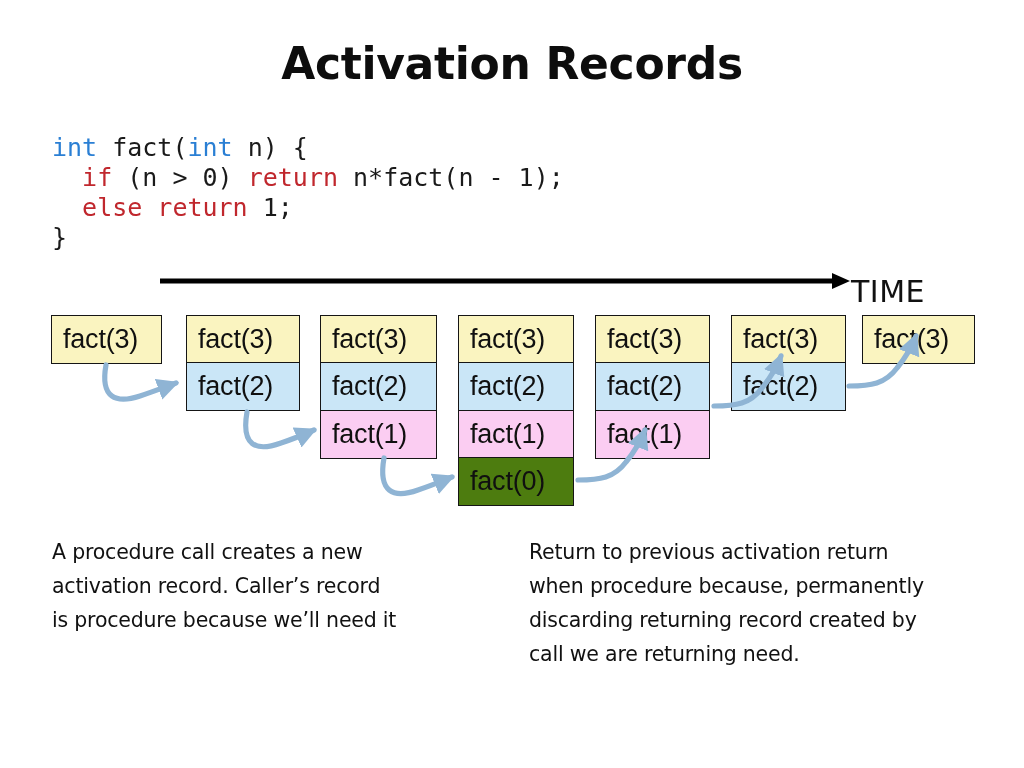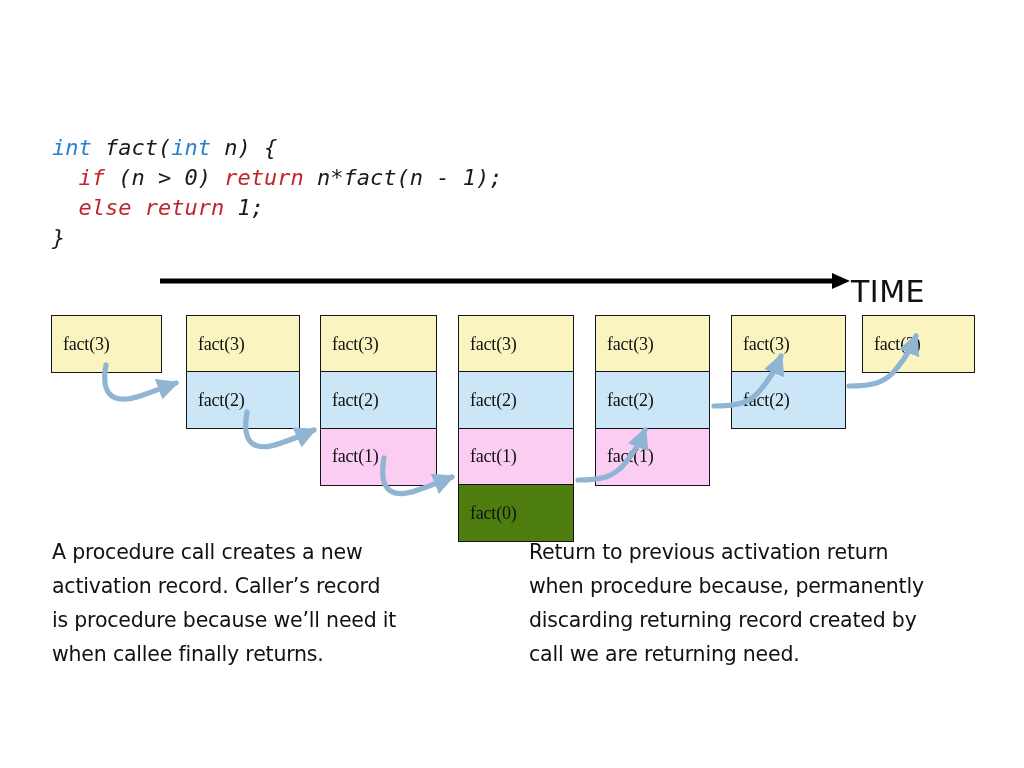--- a/index.html
+++ b/index.html
@@ -30,25 +30,24 @@
     letter-spacing: -0.3px;
     color: #0d0d0d;
   }
 
   
   #code {
     position: absolute;
     left: 52px;
     top: 133px;
     font-family: "DejaVu Sans Mono", monospace;
-    font-size: 22px;
+    font-size: 25px;
     line-height: 30px;
     white-space: pre;
     color: #1a1a1a;
-    font-style: italic;
   }
   #code .kw-blue { color: #2a7fd4; }
   #code .kw-red  { color: #c0272d; }
   #code .plain   { color: #1a1a1a; }
   #code .line { display: block; height: 30px; }
   #code .line.gap { height: 22px; }
 
   
   #timeline {
     position: absolute;
@@ -69,26 +68,26 @@
 
   
   .stack {
     position: absolute;
     box-sizing: border-box;
   }
   .cell {
     box-sizing: border-box;
     border: 1.6px solid #151515;
     margin-top: -1.6px;
-    height: 58px;
+    height: 49px;
     display: flex;
     align-items: center;
     padding-left: 11px;
-    font-family: Liberation Serif, serif;
-    font-size: 18px;
+    font-family: Liberation Sans, sans-serif;
+    font-size: 27px;
     color: #101010;
     letter-spacing: -0.2px;
   }
   .cell:first-child { margin-top: 0; }
 
   
   #arrows {
     position: absolute;
     left: 0; top: 0;
     width: 1024px; height: 768px;
@@ -106,20 +105,21 @@
   }
   #caption-left  { left: 52px;  top: 535px; width: 420px; }
   #caption-right { left: 529px; top: 535px; width: 470px; }
   .caption .cline { display: block; }
 </style>
 </head>
 <body>
 
 <div id="slide">
 
+  <div id="title">Activation Records</div>
 
   <div id="code"><span class="line"><span class="kw-blue">int</span><span class="plain"> fact(</span><span class="kw-blue">int</span><span class="plain"> n) {</span></span><span class="line"><span class="plain">  </span><span class="kw-red">if</span><span class="plain"> (n &gt; 0) </span><span class="kw-red">return</span><span class="plain"> n*fact(n - 1);</span></span><span class="line"><span class="plain">  </span><span class="kw-red">else return</span><span class="plain"> 1;</span></span><span class="line gap"><span class="plain">}</span></span></div>
 
   <svg id="timeline" viewBox="0 0 700 26" width="700" height="26">
     <line x1="2" y1="11" x2="676" y2="11" stroke="#000000" stroke-width="5"></line>
     <polygon points="674,3 692,11 674,19" fill="#000000"></polygon>
   </svg>
   <div id="time-label">TIME</div>
 
   <div id="stacks-layer">
@@ -174,21 +174,20 @@
       <path d="M 714 406 C 736 406, 750 404, 762 388 C 772 376, 777 366, 781 356"></path>
 
       <path d="M 849 386 C 871 386, 885 384, 897 368 C 907 356, 912 346, 916 336"></path>
     </g>
   </svg>
 
   <div class="caption" id="caption-left">
       <span class="cline">A procedure call creates a new</span>
       <span class="cline">activation record.  Caller’s record</span>
       <span class="cline">is procedure because we’ll need it</span>
-      <span class="cline">when callee finally returns.</span>
     </div>
   <div class="caption" id="caption-right">
       <span class="cline">Return to previous activation return</span>
       <span class="cline">when procedure because, permanently</span>
       <span class="cline">discarding returning record created by</span>
       <span class="cline">call we are returning need.</span>
     </div>
 
 </div>
 

